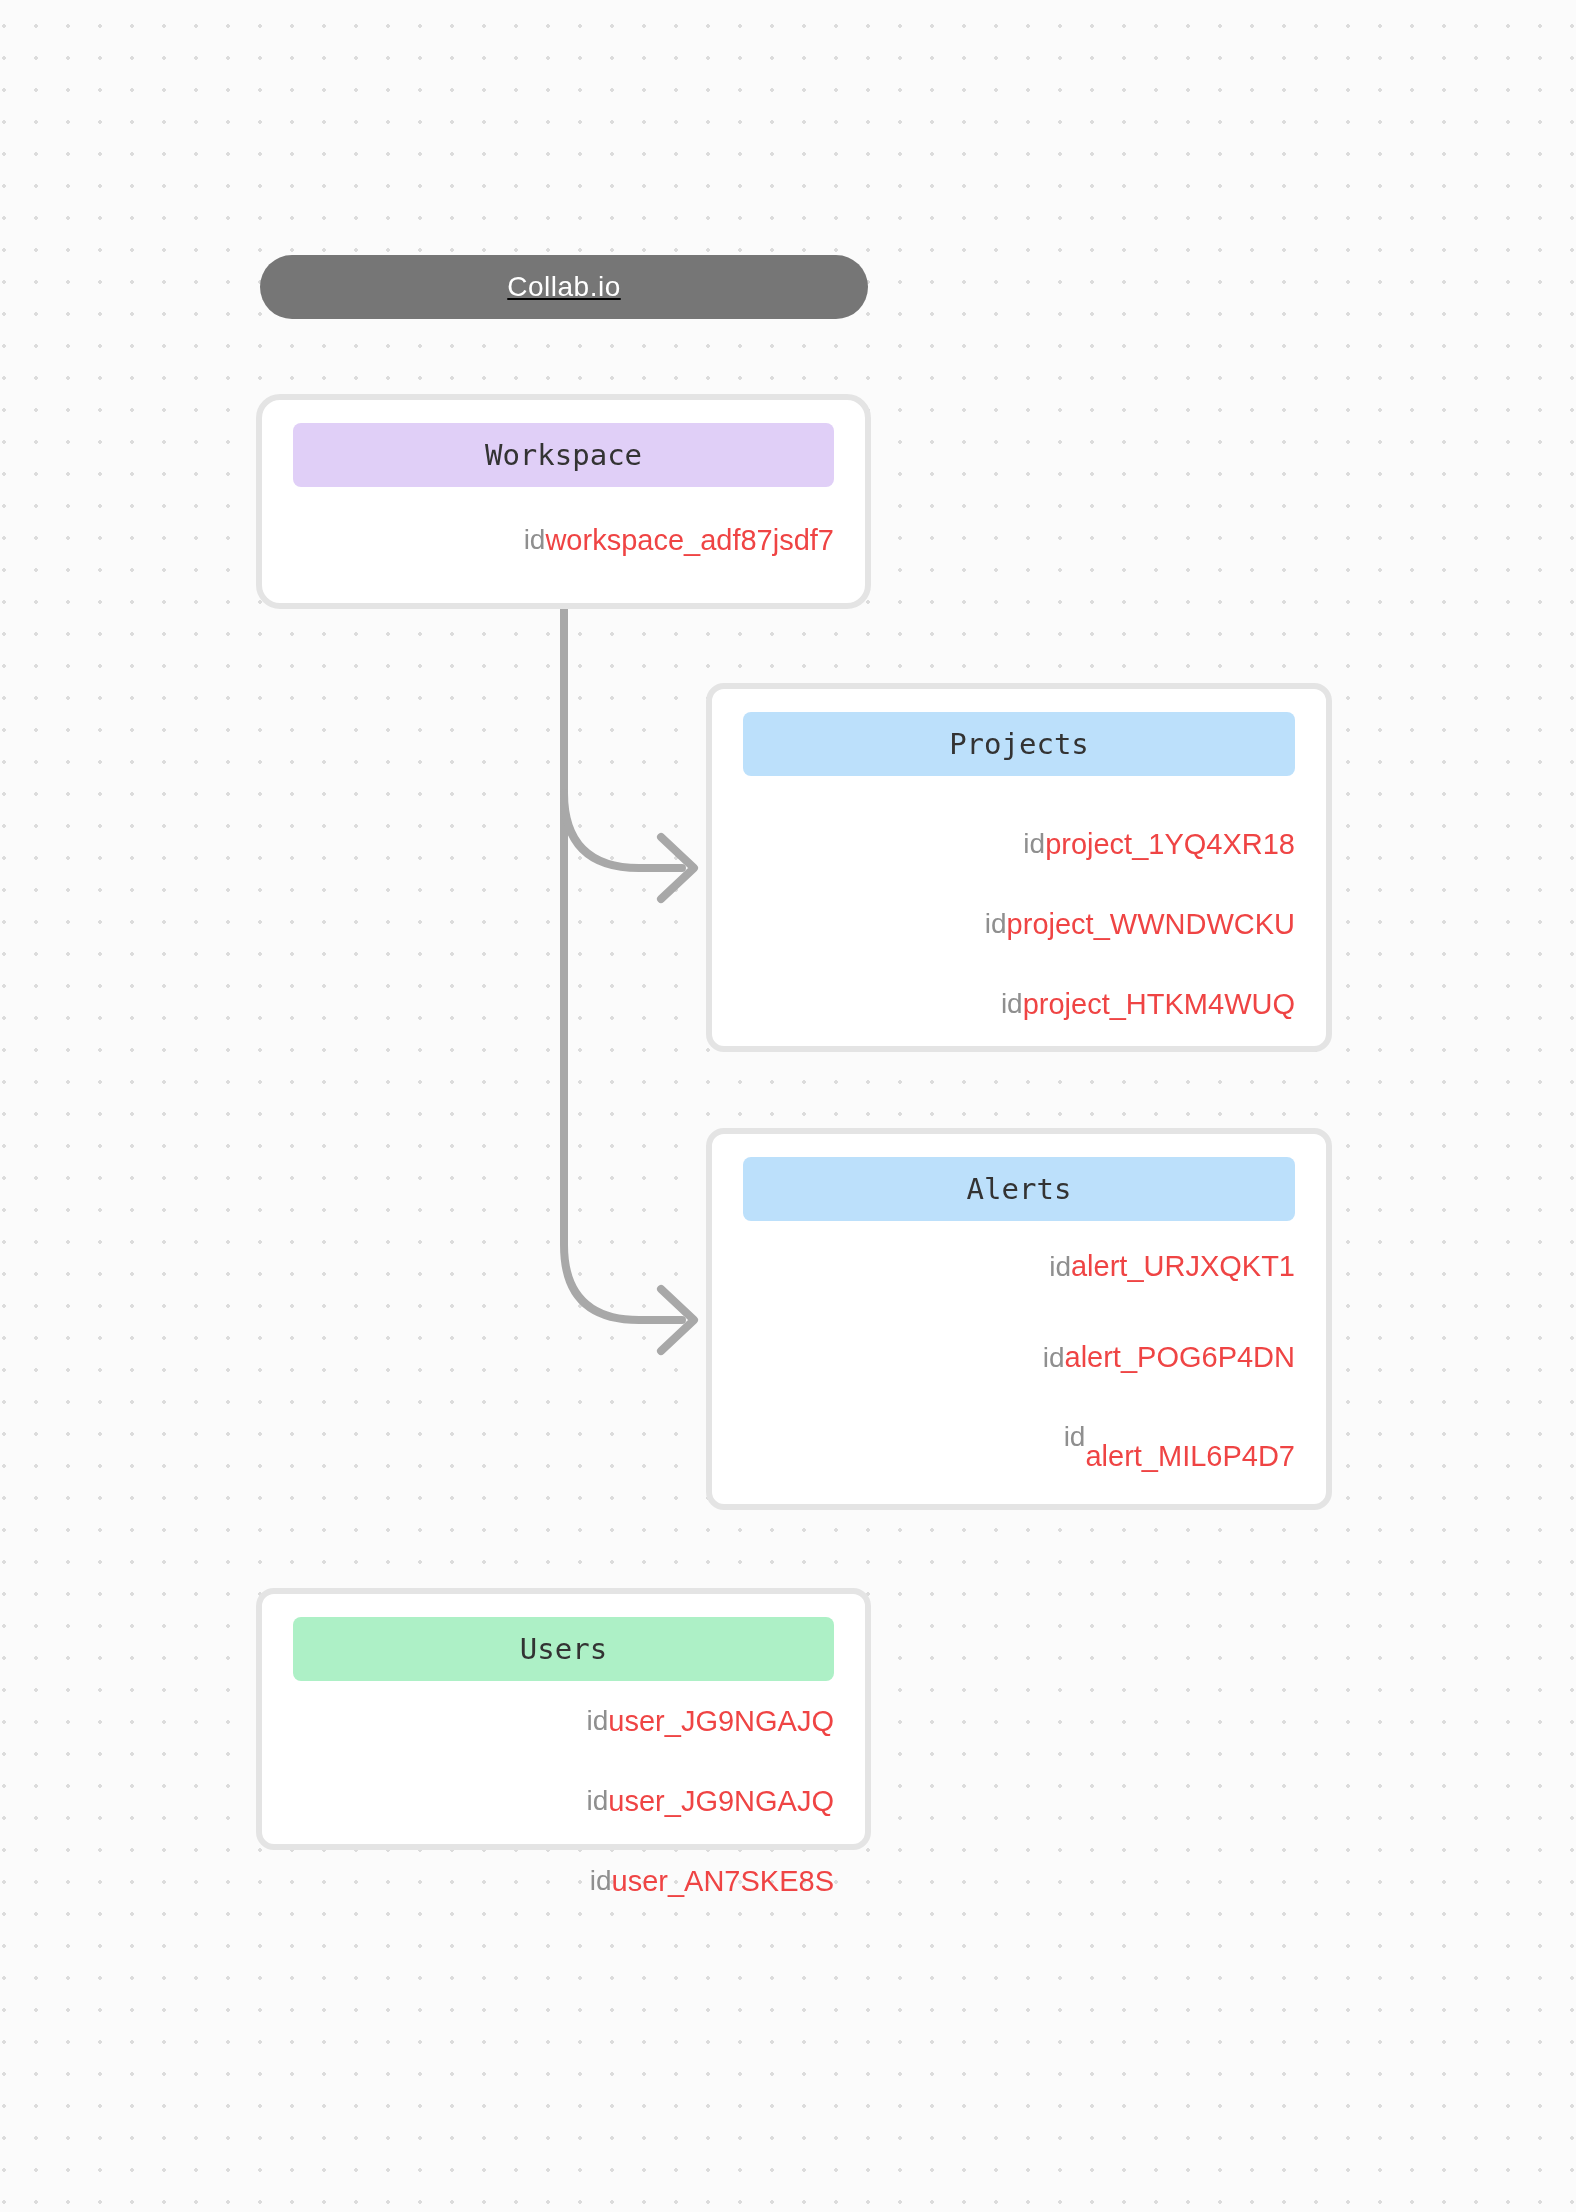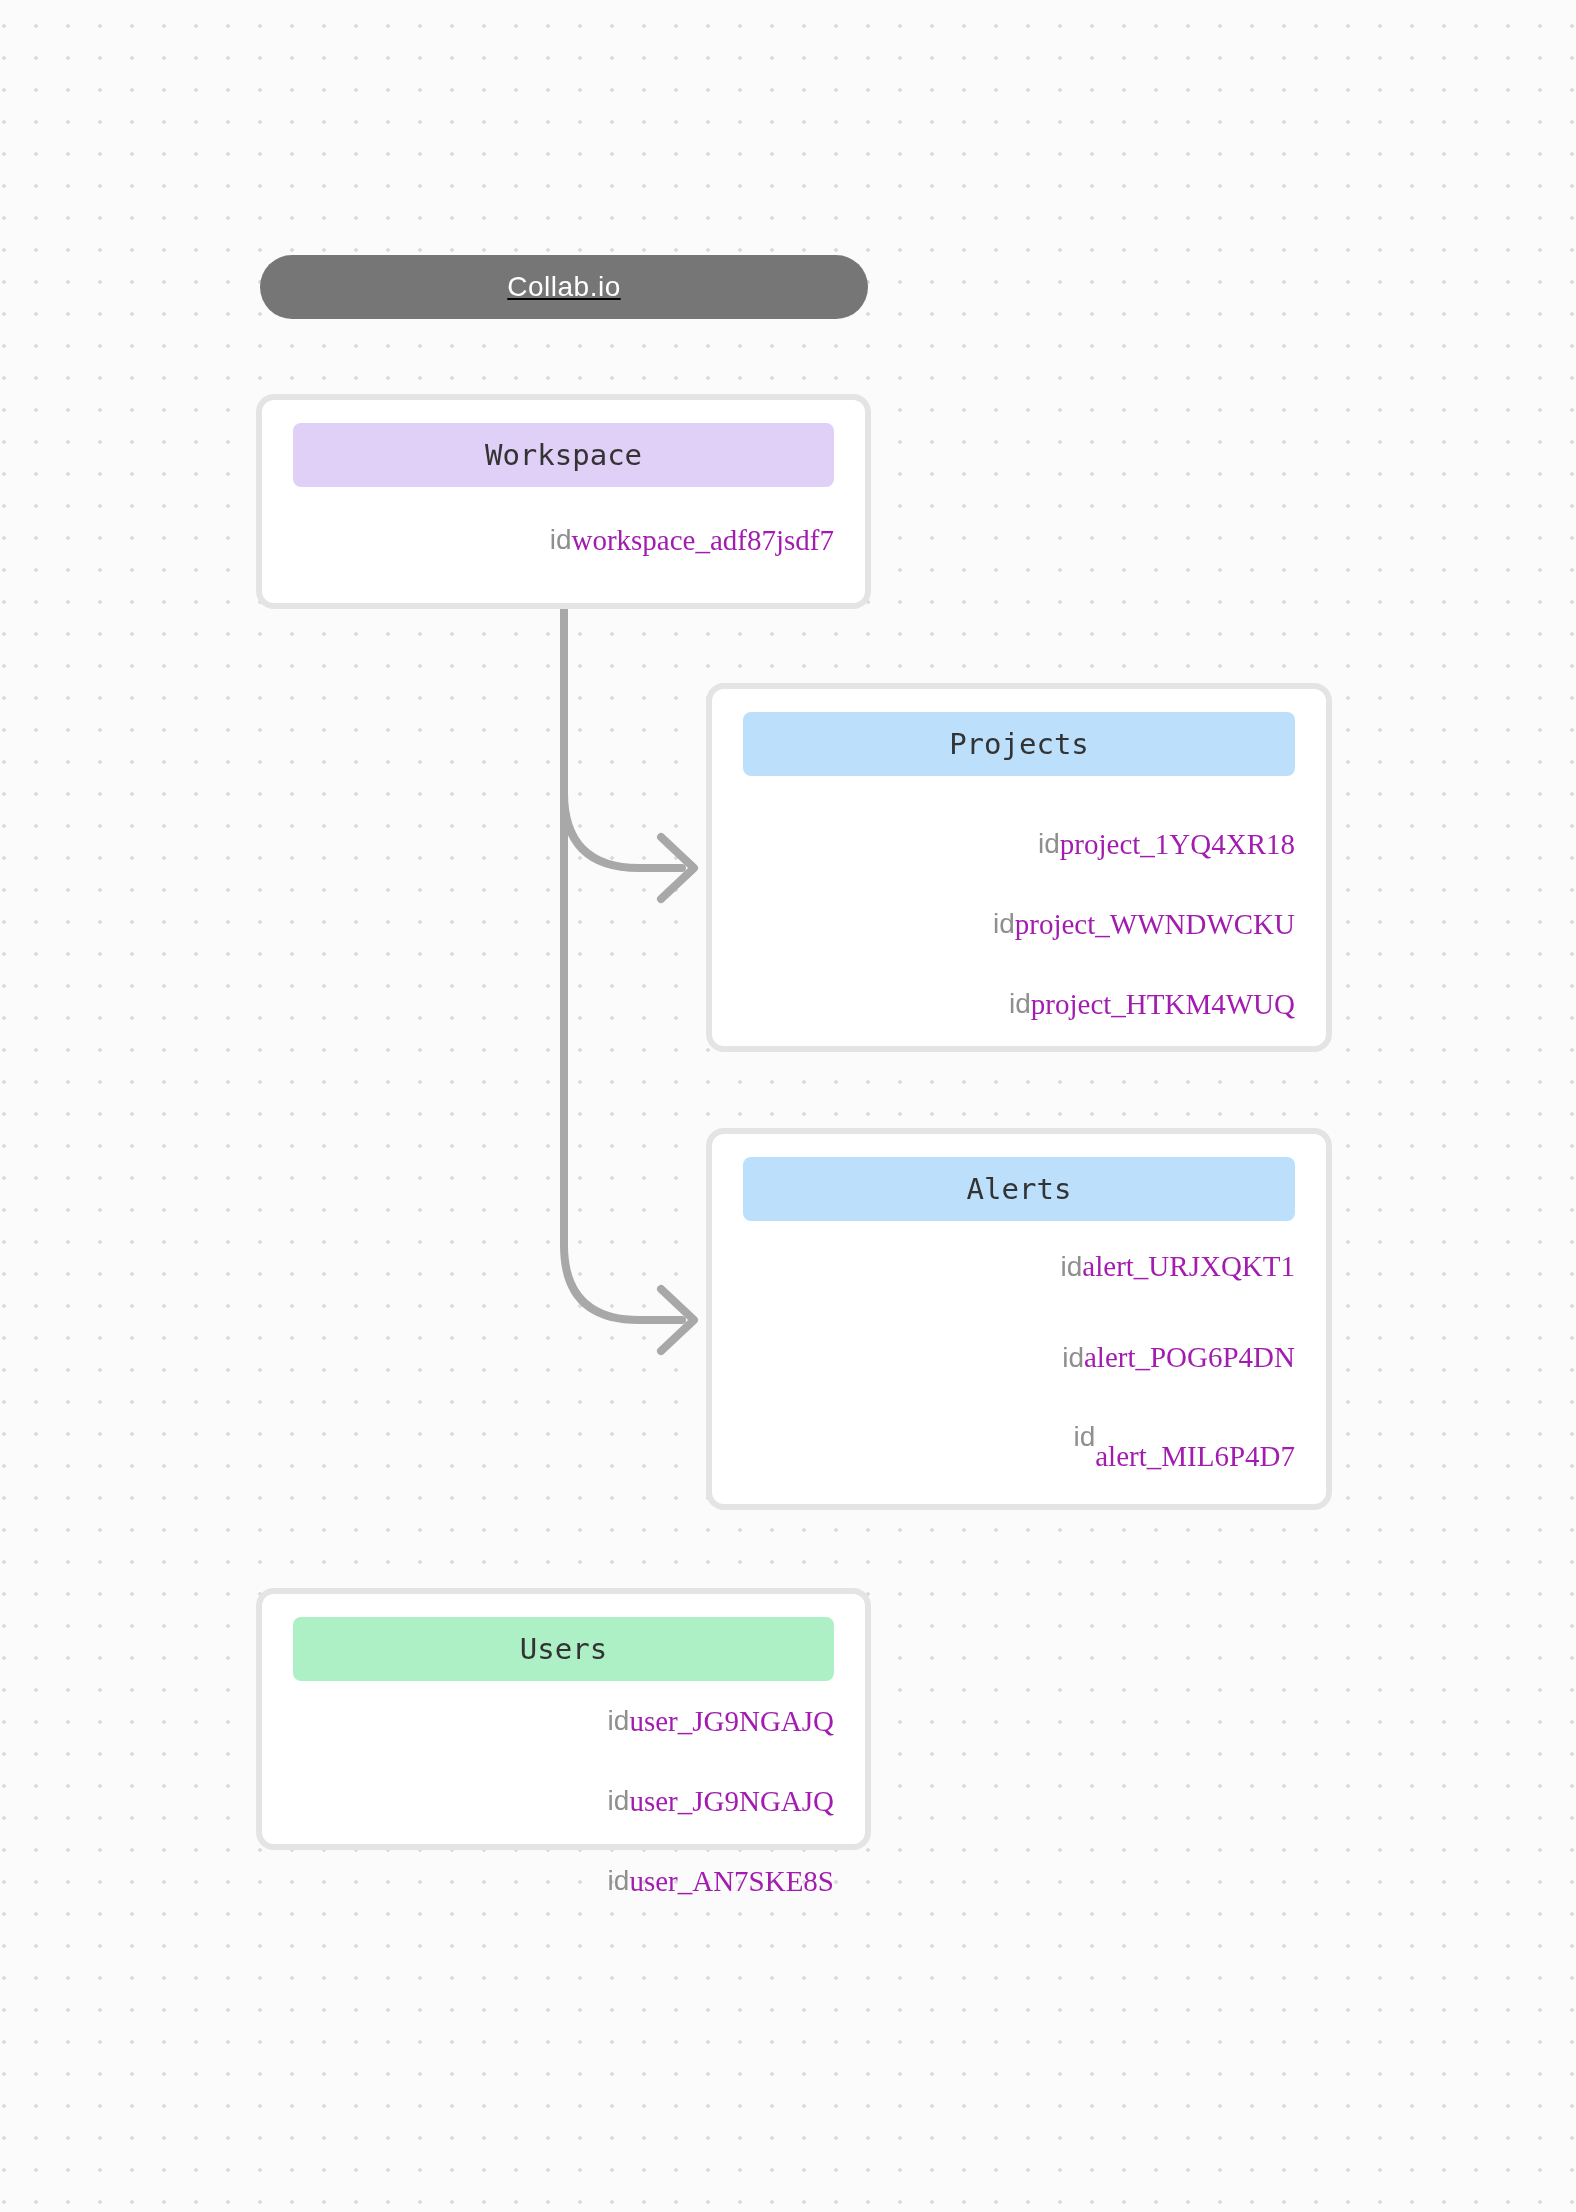--- a/index.html
+++ b/index.html
@@ -49,21 +49,21 @@
   
   .card {
     position: absolute;
     background: #ffffff;
     border: 6px solid #e4e4e4;
     border-radius: 18px;
     padding: 23px 31px 10px 31px;
     display: flex;
     flex-direction: column;
   }
-  .card-workspace { left: 256px; top: 394px;  width: 615px; height: 215px; }
+  .card-workspace { left: 256px; top: 394px;  width: 615px; height: 215px; border-radius: 24px; }
   .card-projects  { left: 706px; top: 683px;  width: 626px; height: 369px; gap: 28px; }
   .card-alerts    { left: 706px; top: 1128px; width: 626px; height: 382px; }
   .card-users     { left: 256px; top: 1588px; width: 615px; height: 262px; }
 
   .hdr {
     flex: 0 0 64px;
     height: 64px;
     border-radius: 8px;
     display: flex;
     align-items: center;
@@ -90,24 +90,24 @@
     display: flex;
     align-items: center;
     justify-content: flex-end;
   }
   .field-key {
     font-family: "Liberation Sans", sans-serif;
     font-size: 28px;
     color: #8f8f8f;
   }
   .field-value {
-    font-family: Liberation Serif, serif;
+    font-family: Liberation Sans, sans-serif;
     font-size: 29px;
     font-weight: 500;
-    color: #a21caf;
+    color: #ef4444;
   }
   
   .row-skew .field-key   { transform: translateY(-12px); }
   .row-skew .field-value { transform: translateY(8px); }
 </style>
 </head>
 <body>
 
 <svg class="connectors" viewBox="0 0 1576 2212" xmlns="http://www.w3.org/2000/svg">
   <g fill="none" stroke="#a8a8a8" stroke-width="8" stroke-linecap="round" stroke-linejoin="round">

